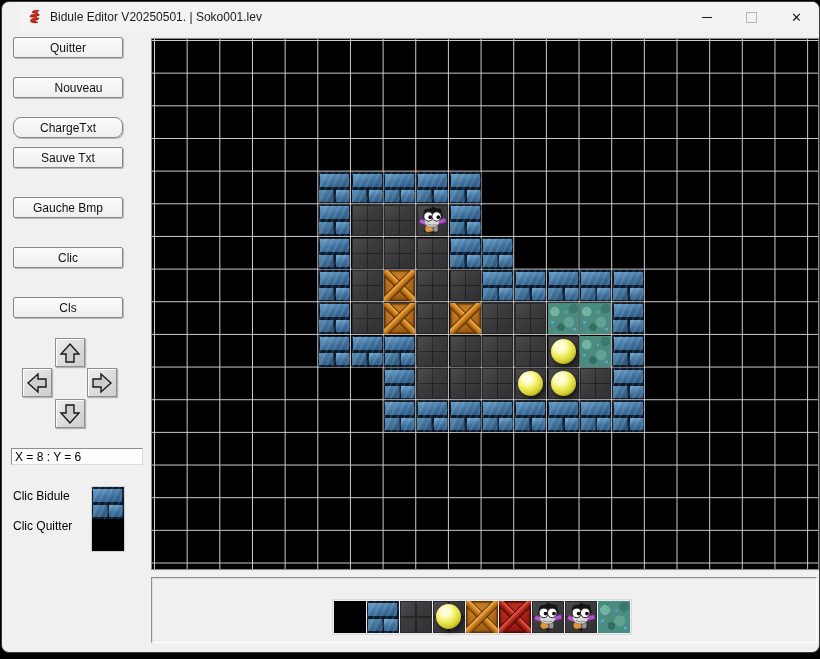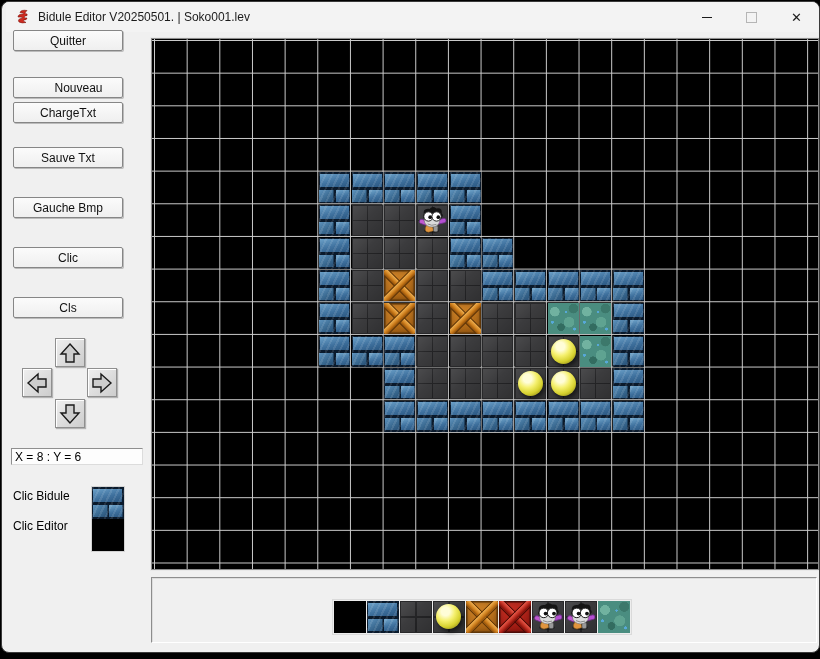--- a/index.html
+++ b/index.html
@@ -1,21 +1,21 @@
 <!DOCTYPE html>
 <html><head>
 <meta charset="utf-8">
 <style>
   html,body{margin:0;padding:0;}
   body{width:820px;height:659px;background:#000;position:relative;overflow:hidden;
        font-family:"Liberation Sans",sans-serif;-webkit-font-smoothing:antialiased;}
   .window{position:absolute;left:1px;top:1px;width:817px;height:650px;background:#f0f0f0;
           border:1px solid #3a3a3a;border-radius:8px;overflow:hidden;}
   
-  .titlebar{position:absolute;left:4px;top:0;right:0;height:30px;background:#f3f3f3;
+  .titlebar{position:absolute;left:16px;top:0;right:0;height:30px;background:#f3f3f3;
             display:flex;align-items:center;}
   .app-icon{width:16px;height:16px;margin-left:9px;flex:0 0 auto;}
   .title-text{margin-left:7px;font-size:12px;color:#1b1b1b;}
   .win-controls{position:absolute;right:0;top:0;height:30px;display:flex;}
   .winctl{width:45px;height:30px;display:flex;align-items:center;justify-content:center;
           font-size:13px;color:#1b1b1b;}
   .glyph-min{width:10px;height:1px;background:#1b1b1b;}
   .glyph-max{width:9px;height:9px;border:1px solid #b5b5b5;background:#f3f3f3;}
   
   .sbtn{position:absolute;left:11px;width:110px;height:21px;box-sizing:border-box;
@@ -107,28 +107,28 @@
         </div>
       <div class="winctl">
           <span>✕</span>
         </div>
     </div>
   </div>
 
   <div id="sidebar">
     <div class="coord">X = 8  : Y = 6</div>
     <span class="clic-label" style="top:487px;">Clic Bidule</span>
-    <span class="clic-label" style="top:517px;">Clic Editor</span>
+    <span class="clic-label" style="top:517px;">Clic Quitter</span>
     <div class="clic-tiles" id="clic-tiles">
         <div class="tile t-wall" style="position: relative; width: 32px; height: 32px;"></div>
         <div class="tile t-empty" style="position: relative; width: 32px; height: 32px;"></div>
       </div>
-  <button class="sbtn" style="top: 28px;">Quitter</button>
+  <button class="sbtn" style="top: 35px;">Quitter</button>
       <button class="sbtn" style="top: 75px; padding-left: 27px;">Nouveau</button>
-      <button class="sbtn" style="top: 100px;">ChargeTxt</button>
+      <button class="sbtn" style="top: 115px; border-radius: 8px;">ChargeTxt</button>
       <button class="sbtn" style="top: 145px;">Sauve Txt</button>
       <button class="sbtn" style="top: 195px;">Gauche Bmp</button>
       <button class="sbtn" style="top: 245px;">Clic</button>
       <button class="sbtn" style="top: 295px;">Cls</button>
       <button class="abtn" style="left: 53px; top: 336px;">
         <svg viewBox="0 0 24 24">
           <polygon points="12,3 21,13 16,13 16,21 8,21 8,13 3,13" fill="#cdcdcd" stroke="#1a1a1a" stroke-width="1.4" stroke-linejoin="miter"></polygon>
         </svg>
       </button>
       <button class="abtn" style="left: 20px; top: 366px;">

